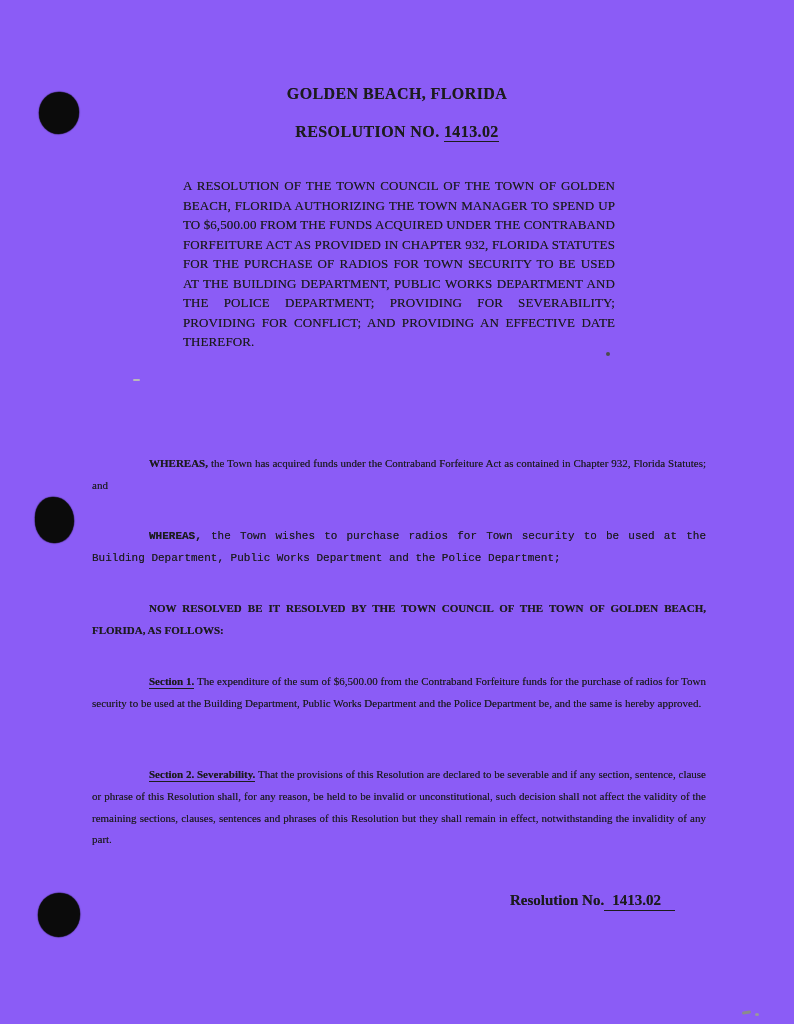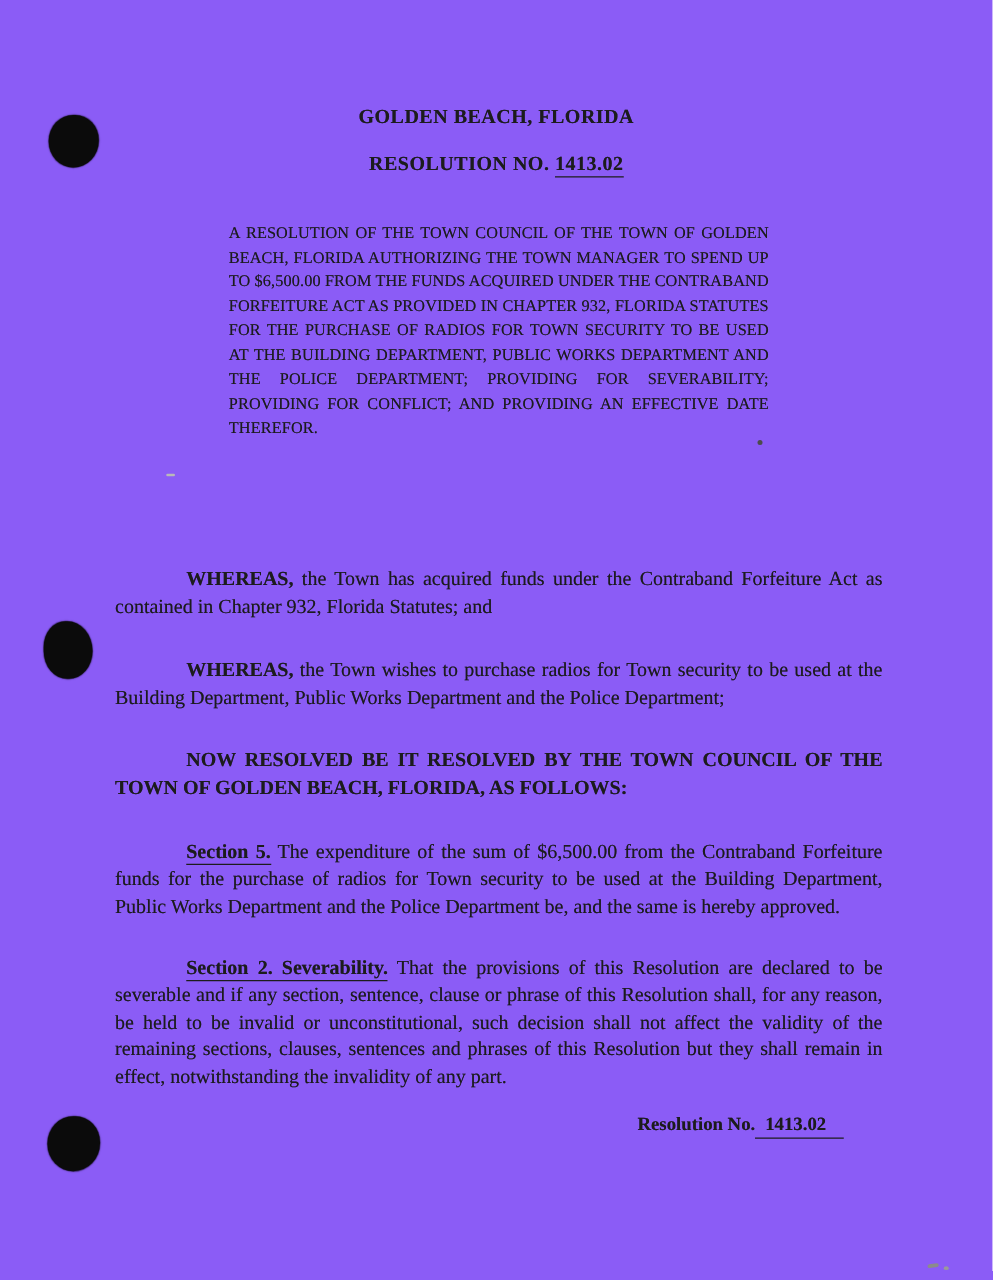--- a/index.html
+++ b/index.html
@@ -48,27 +48,27 @@
     font-size: 13px;
     line-height: 19.5px;
     text-align: justify;
     letter-spacing: 0.1px;
   }
 
   .body-par {
     position: absolute;
     left: 92px;
     width: 614px;
-    font-size: 16px;
+    font-size: 11px;
     line-height: 21.8px;
     text-align: justify;
     text-indent: 57px;
   }
   .p-whereas-1 { top: 453px; }
-  .p-whereas-2 { top: 526px; }
+  .p-whereas-2 { top: 526px; font-family: Liberation Mono, monospace; }
   .p-resolved  { top: 598px; font-weight: bold; text-indent: 57px; }
   .p-section-1 { top: 671px; }
   .p-section-2 { top: 764px; }
 
   .lead-bold { font-weight: bold; }
   .section-heading {
     font-weight: bold;
     border-bottom: 1.6px solid #1c1c1c;
     padding-bottom: 0.5px;
   }
@@ -119,21 +119,21 @@
     <span class="lead-bold">WHEREAS,</span><span> the Town has acquired funds under the Contraband Forfeiture Act as contained in Chapter 932, Florida Statutes; and</span>
   </div>
 
   <div class="body-par p-whereas-2">
     <span class="lead-bold">WHEREAS,</span><span> the Town wishes to purchase radios for Town security to be used at the Building Department, Public Works Department and the Police Department;</span>
   </div>
 
   <div class="body-par p-resolved">NOW RESOLVED BE IT RESOLVED BY THE TOWN COUNCIL OF THE TOWN OF GOLDEN BEACH, FLORIDA, AS FOLLOWS:</div>
 
   <div class="body-par p-section-1">
-    <span class="section-heading">Section 5.</span><span>  The expenditure of the sum of $6,500.00 from the Contraband Forfeiture funds for the purchase of radios for Town security to be used at the Building Department, Public Works Department and the Police Department be, and the same is hereby approved.</span>
+    <span class="section-heading">Section 1.</span><span>  The expenditure of the sum of $6,500.00 from the Contraband Forfeiture funds for the purchase of radios for Town security to be used at the Building Department, Public Works Department and the Police Department be, and the same is hereby approved.</span>
   </div>
 
   <div class="body-par p-section-2">
     <span class="section-heading">Section 2. Severability.</span><span>  That the provisions of this Resolution are declared to be severable and if any section, sentence, clause or phrase of this Resolution shall, for any reason, be held to be invalid or unconstitutional, such decision shall not affect the validity of the remaining sections, clauses, sentences and phrases of this Resolution but they shall remain in effect, notwithstanding the invalidity of any part.</span>
   </div>
 
   <div class="footer-res">
     <span>Resolution No.</span><span class="footer-underlined">1413.02</span>
   </div>
 

